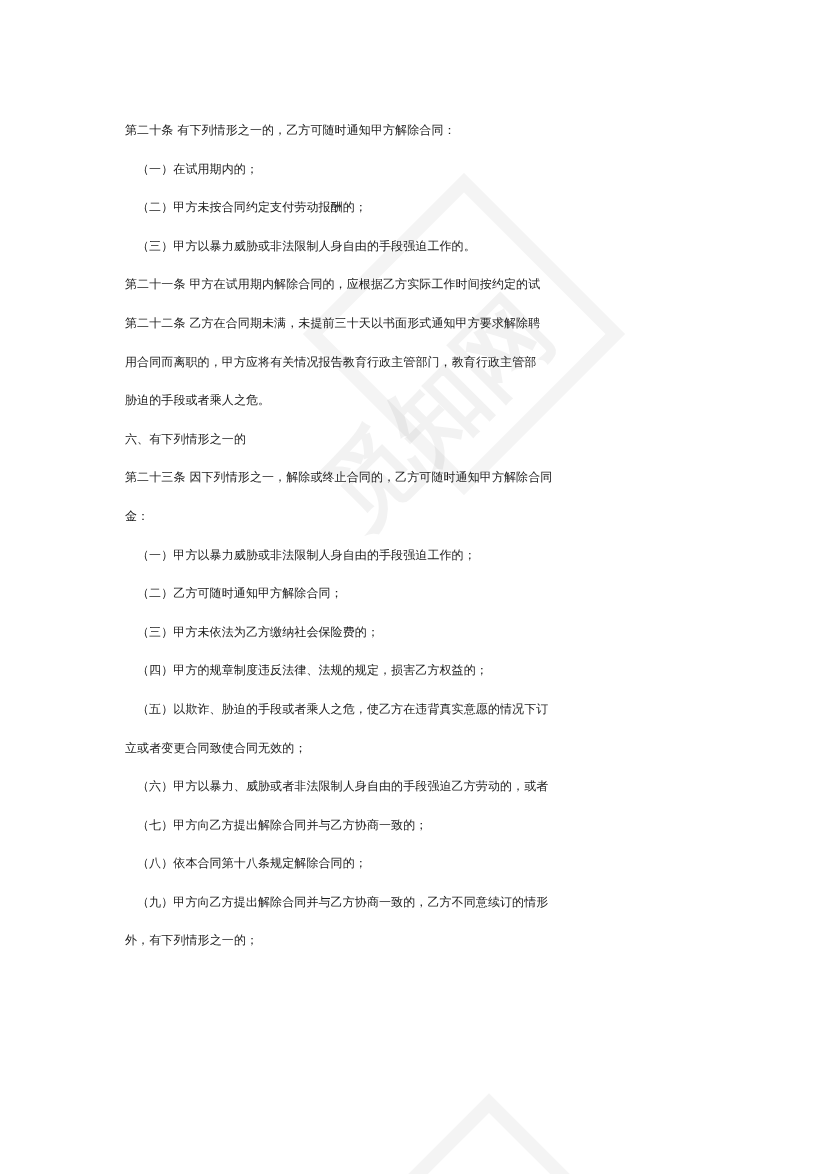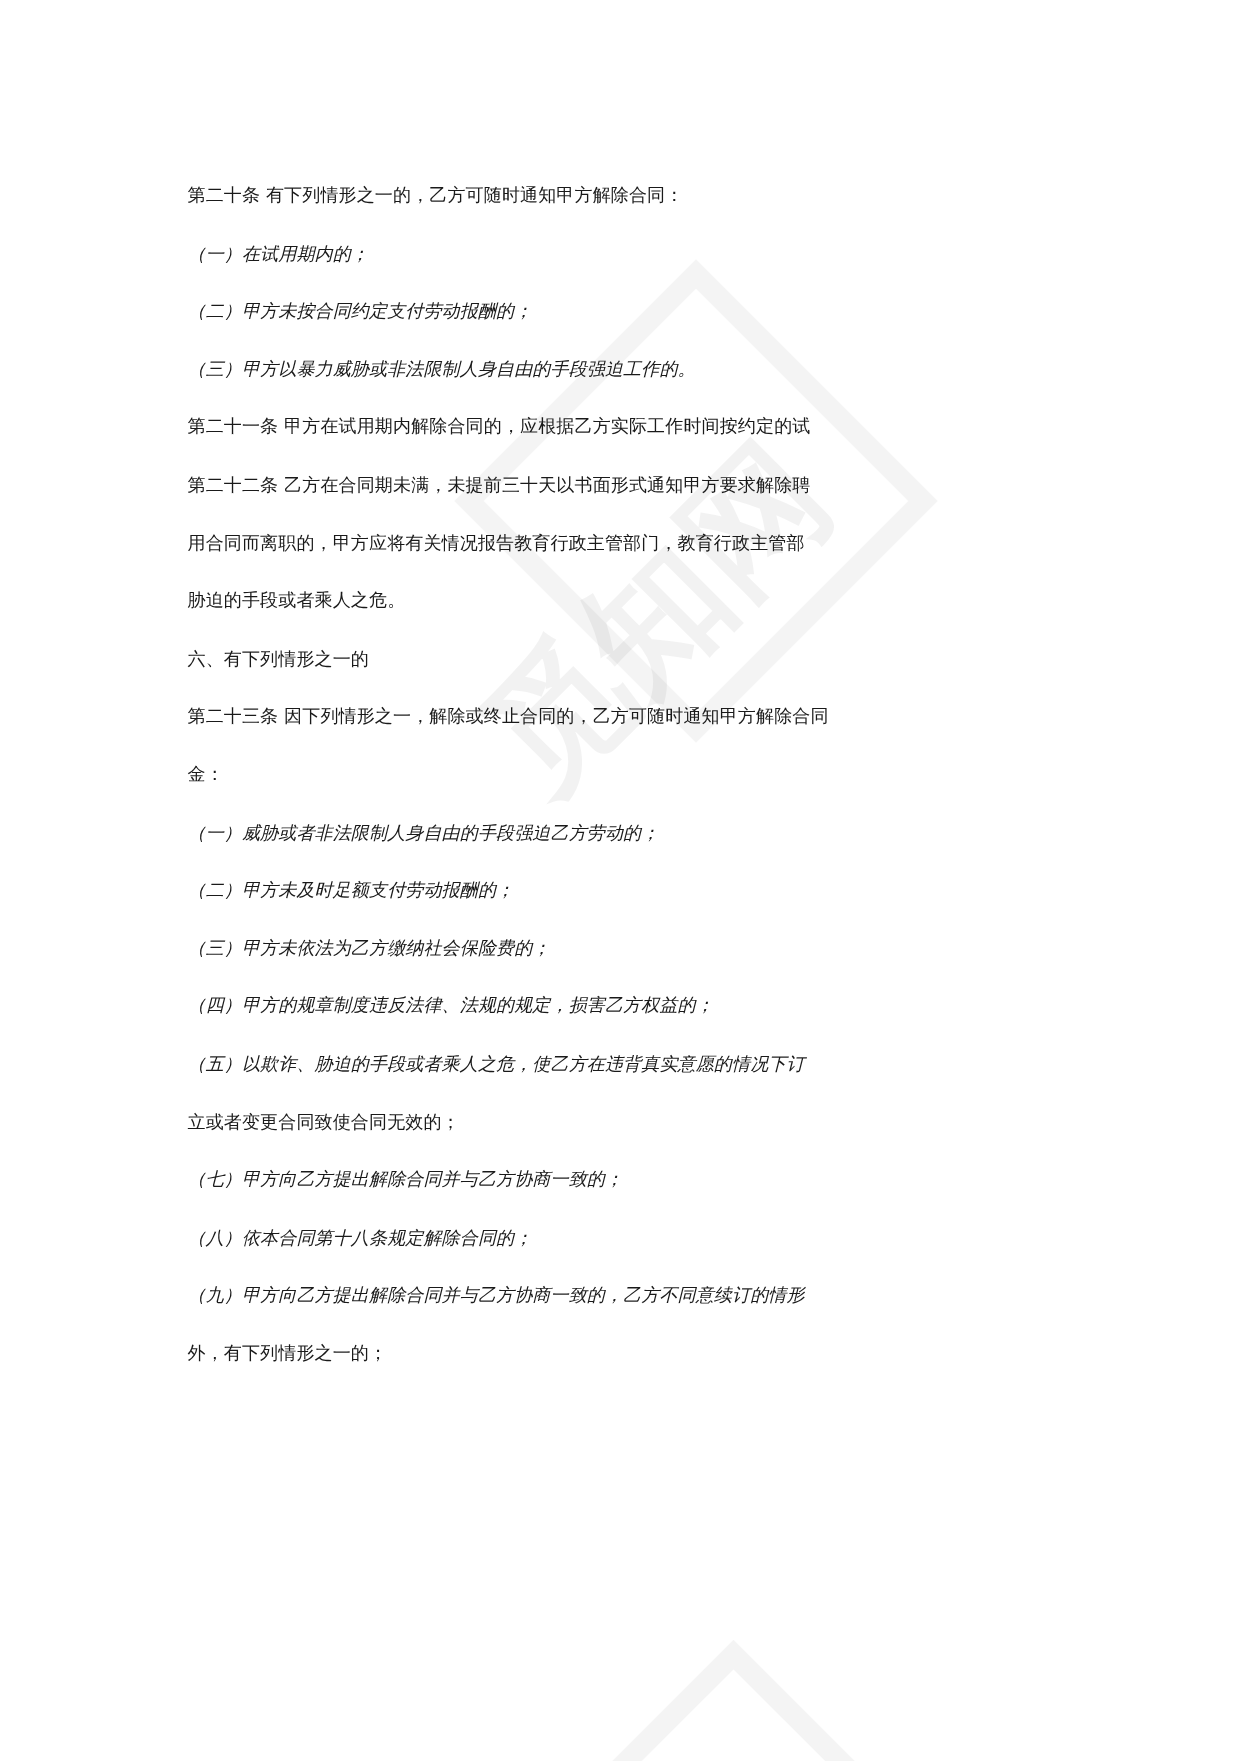--- a/index.html
+++ b/index.html
@@ -5,21 +5,21 @@
   html, body { margin: 0; padding: 0; background: #ffffff; }
   body { width: 830px; height: 1174px; position: relative; overflow: hidden;
          font-family: "DejaVu Serif", "Liberation Serif", serif; color: #1a1a1a; }
   .page { position: absolute; left: 0; top: 0; width: 830px; height: 1174px; background: #fff; }
   .watermark { position: absolute; pointer-events: none; }
   .wm-box { position: absolute; border: 14px solid rgba(0,0,0,0.045); transform: rotate(45deg); }
   .wm-text { position: absolute; font-family: "DejaVu Sans", sans-serif; font-weight: bold;
              color: rgba(0,0,0,0.05); transform: rotate(-45deg); white-space: nowrap; }
   .content { position: absolute; left: 125px; top: 111px; width: 590px; }
   .line { font-size: 12px; line-height: 38.6px; height: 38.6px; white-space: nowrap; letter-spacing: 0.1px; }
-  .item { margin-left: 0; font-style: italic; }
+  .item { margin-left: 12px; }
 </style>
 </head>
 <body>
 
 <div class="page">
 
   <div class="watermark" style="left:310px; top:200px; width:300px; height:380px;">
     <div class="wm-box" style="left:40px; top:20px; width:200px; height:200px;"></div>
     <div class="wm-text" style="left:-10px; top:150px; font-size:92px;">觅知网</div>
   </div>
@@ -33,24 +33,25 @@
     <div class="line item">（一）在试用期内的；</div>
     <div class="line item">（二）甲方未按合同约定支付劳动报酬的；</div>
     <div class="line item">（三）甲方以暴力威胁或非法限制人身自由的手段强迫工作的。</div>
     <div class="line">第二十一条 甲方在试用期内解除合同的，应根据乙方实际工作时间按约定的试</div>
     <div class="line">第二十二条 乙方在合同期未满，未提前三十天以书面形式通知甲方要求解除聘</div>
     <div class="line">用合同而离职的，甲方应将有关情况报告教育行政主管部门，教育行政主管部</div>
     <div class="line">胁迫的手段或者乘人之危。</div>
     <div class="line">六、有下列情形之一的</div>
     <div class="line">第二十三条 因下列情形之一，解除或终止合同的，乙方可随时通知甲方解除合同</div>
     <div class="line">金：</div>
-    <div class="line item">（一）威胁或者非法限制人身自由的手段强迫乙方劳动的；</div>
-    <div class="line item">（二）甲方未及时足额支付劳动报酬的；</div>
+    <div class="line item">（一）甲方以暴力威胁或非法限制人身自由的手段强迫工作的；</div>
+    <div class="line item">（二）乙方可随时通知甲方解除合同；</div>
     <div class="line item">（三）甲方未依法为乙方缴纳社会保险费的；</div>
     <div class="line item">（四）甲方的规章制度违反法律、法规的规定，损害乙方权益的；</div>
     <div class="line item">（五）以欺诈、胁迫的手段或者乘人之危，使乙方在违背真实意愿的情况下订</div>
     <div class="line">立或者变更合同致使合同无效的；</div>
+    <div class="line item">（六）甲方以暴力、威胁或者非法限制人身自由的手段强迫乙方劳动的，或者</div>
     <div class="line item">（七）甲方向乙方提出解除合同并与乙方协商一致的；</div>
     <div class="line item">（八）依本合同第十八条规定解除合同的；</div>
     <div class="line item">（九）甲方向乙方提出解除合同并与乙方协商一致的，乙方不同意续订的情形</div>
     <div class="line">外，有下列情形之一的；</div>
   </div>
 </div>
 
 </body></html>

